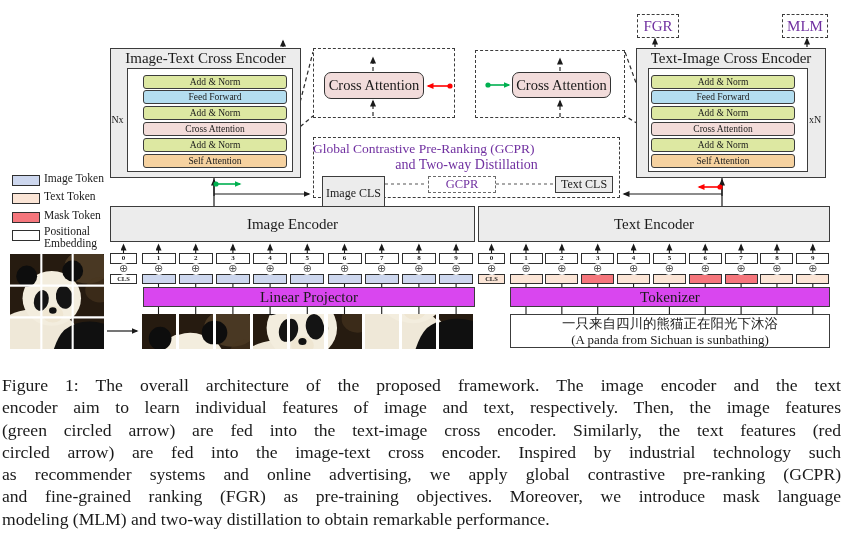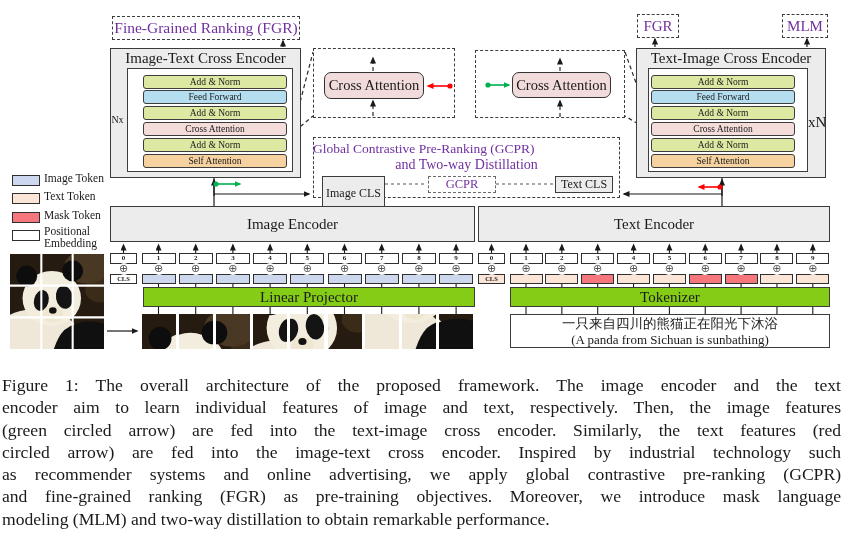--- a/index.html
+++ b/index.html
@@ -2,21 +2,21 @@
 <html><head>
 <meta charset="utf-8">
 <style>
   html,body{margin:0;padding:0;background:#fff;}
   #stage{position:relative;width:843px;height:535px;background:#fff;overflow:hidden;
          font-family:"Liberation Serif","DejaVu Serif",serif;color:#1a1a1a;}
   .abs{position:absolute;box-sizing:border-box;}
   .box{border:1.4px solid #3c3c3c;}
   .gray{background:#ececec;}
   .whitebg{background:#ffffff;}
-  .greenbg{background:#84cc16;}
+  .greenbg{background:#d946ef;}
   .dashedbox{border:1.6px dashed #3c3c3c;background:transparent;}
   .dashedthin{border:1.2px dashed #6a6a6a;background:transparent;}
   .purple{color:#7030a0;}
   .ctr{display:flex;align-items:center;justify-content:center;text-align:center;}
   .enc-title{position:absolute;left:0;right:0;top:1px;text-align:center;font-size:15px;}
   .bar{position:absolute;border:1.1px solid #3c3c3c;border-radius:3px;
        font-size:9.5px;line-height:10px;display:flex;align-items:center;justify-content:center;}
   .pinkmod{background:#f2dcdb;border:1.5px solid #333;border-radius:7px;font-size:14.5px;}
   .posbox{position:absolute;top:253px;height:11px;border:1px solid #2f2f2f;background:#fff;
           font-size:7px;font-weight:bold;line-height:9px;text-align:center;box-sizing:border-box;}
@@ -192,42 +192,39 @@
         <circle cx="60" cy="16" r="10" fill="#0d0d0d"></circle>
         <ellipse cx="30" cy="44" rx="7" ry="10" fill="#141414" transform="rotate(14 30 44)"></ellipse>
         <ellipse cx="52" cy="41" rx="8" ry="11" fill="#141414" transform="rotate(-10 52 41)"></ellipse>
         <ellipse cx="41" cy="57" rx="10" ry="8" fill="#efe6d2"></ellipse>
         <ellipse cx="41" cy="53.5" rx="3.6" ry="3" fill="#111"></ellipse>
         <path d="M52,72 Q68,60 90,66 L90,90 L42,90 Q46,78 52,72 z" fill="#101010"></path>
       </g>
     </defs>
   </svg>
 
-  <div class="abs dashedbox ctr purple" style="left:112px;top:16px;width:188px;height:24px;font-size:15.5px;">
-    <span>Fine-Grained Ranking (FGR)</span>
-  </div>
   <div class="abs dashedbox ctr purple" style="left:637px;top:14px;width:42px;height:24px;font-size:15px;">
     <span>FGR</span>
   </div>
   <div class="abs dashedbox ctr purple" style="left:782px;top:14px;width:46px;height:24px;font-size:15px;">
     <span>MLM</span>
   </div>
 
   <div class="abs box gray" style="left:110px;top:48px;width:191px;height:130px;z-index:1;">
     <div class="enc-title">Image-Text Cross Encoder</div>
   </div>
   <div class="abs box whitebg" style="left:127px;top:68px;width:166px;height:104px;z-index:1;border-width:1.1px;"></div>
   <div class="abs" style="left:109px;top:114px;width:17px;text-align:center;font-size:10px;z-index:2;">Nx</div>
   <div id="left-bars"></div>
 
   <div class="abs box gray" style="left:636px;top:48px;width:190px;height:130px;z-index:1;">
     <div class="enc-title">Text-Image Cross Encoder</div>
   </div>
   <div class="abs box whitebg" style="left:648px;top:68px;width:160px;height:104px;z-index:1;border-width:1.1px;"></div>
-  <div class="abs" style="left:808px;top:114px;width:14px;text-align:center;font-size:15px;z-index:2;">xN</div>
+  <div class="abs" style="left:808px;top:114px;width:14px;text-align:center;font-size:10px;z-index:2;">xN</div>
   <div id="right-bars"></div>
 
   <div class="abs dashedbox" style="left:313px;top:48px;width:142px;height:70px;"></div>
   <div class="abs ctr pinkmod" style="left:324px;top:72px;width:100px;height:27px;z-index:1;">
     <span>Cross Attention</span>
   </div>
   <div class="abs dashedbox" style="left:475px;top:50px;width:150px;height:68px;"></div>
   <div class="abs ctr pinkmod" style="left:512px;top:72px;width:99px;height:26px;z-index:1;">
     <span>Cross Attention</span>
   </div>

